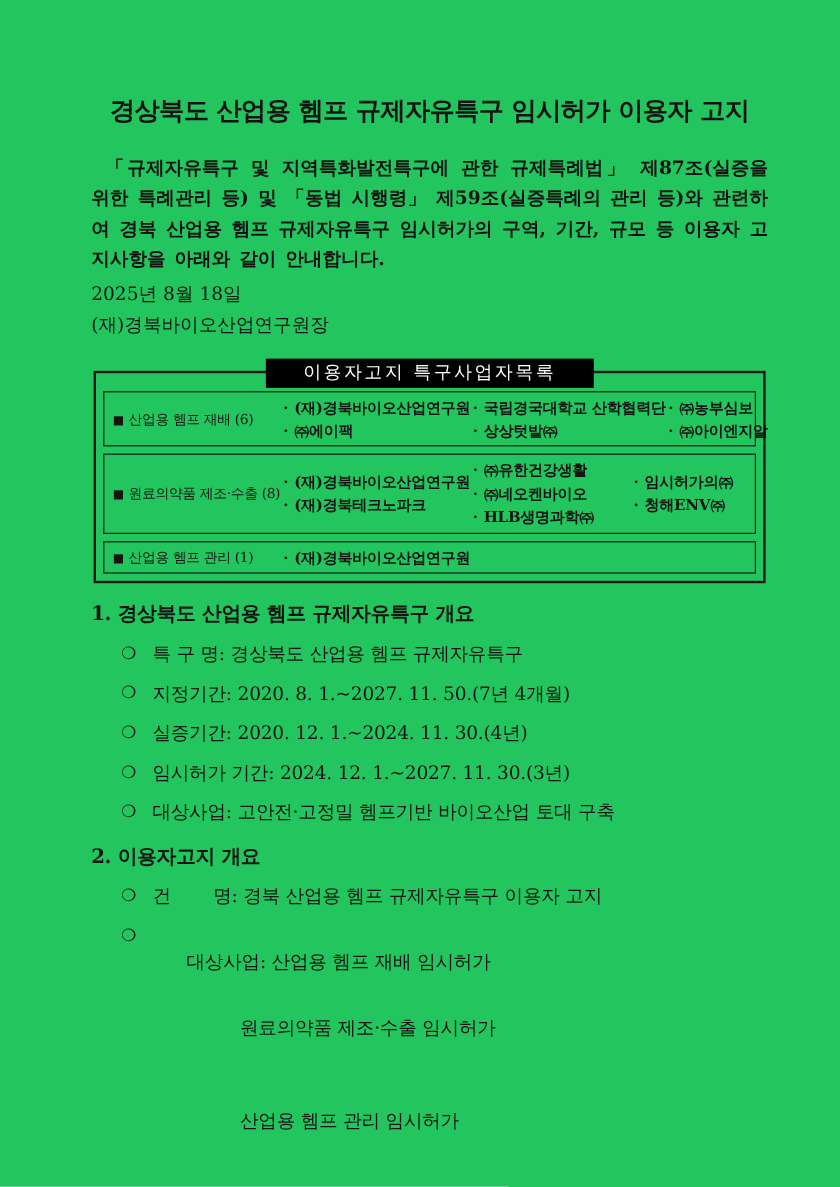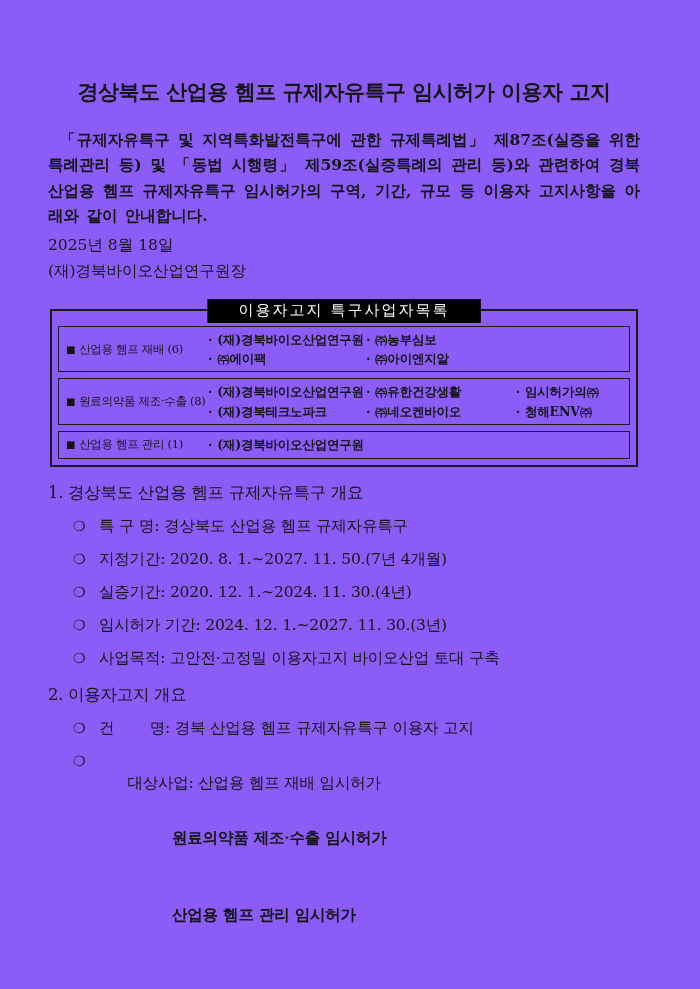--- a/index.html
+++ b/index.html
@@ -1,19 +1,19 @@
 <!DOCTYPE html>
 <html lang="ko"><head>
 <meta charset="utf-8">
 <style>
   html,body{margin:0;padding:0;background:#e8e8e8;}
   .page{
-    width:700px;height:989px;background:#8b5cf6;color:#141414;
+    width:700px;height:989px;background:#22c55e;color:#141414;
     font-family:"DejaVu Serif","Liberation Serif",serif;
-    box-sizing:border-box;padding:78px 60px 0 48px;
+    box-sizing:border-box;padding:78px 60px 0 76px;
     position:relative;overflow:hidden;margin:0 auto;
   }
   .doc-title{
     font-size:21px;font-weight:bold;text-align:center;
     letter-spacing:-0.5px;margin:0 0 21px 0;white-space:nowrap;
   }
   .intro{
     font-size:15.5px;line-height:1.64;text-align:justify;
     text-indent:12px;margin:0;word-spacing:2px;font-weight:bold;
   }
@@ -45,31 +45,31 @@
     flex:1;display:grid;grid-template-columns:1.02fr 1.12fr 0.86fr;
     padding:3px 0;align-items:center;
   }
   .ccol{display:flex;flex-direction:column;justify-content:flex-end;font-weight:bold;}
   .co{
     font-size:12.5px;letter-spacing:-0.2px;line-height:1.55;white-space:nowrap;
   }
   .co .dot{margin:0 5px 0 2px;}
   
   .sec-h{
-    font-size:16.5px;font-weight:normal;letter-spacing:-0.3px;
+    font-size:16.5px;font-weight:bold;letter-spacing:-0.3px;
     margin:15px 0 0 0;
   }
   .item{
     display:flex;margin-top:11px;font-size:15.5px;line-height:22px;
     padding-left:25px;letter-spacing:-0.2px;
   }
   .item .bull{width:26px;flex:none;font-size:14px;}
   .item .body{flex:1;white-space:pre-wrap;}
   .sub-line{margin-top:11px;white-space:pre-wrap;}
-  .sub-indent{padding-left:73px;font-weight:bold;}
+  .sub-indent{padding-left:73px;}
 </style>
 </head>
 <body>
 
 <div class="page">
 
   <h1 class="doc-title">경상북도 산업용 헴프 규제자유특구 임시허가 이용자 고지</h1>
 
   <p class="intro">「규제자유특구 및 지역특화발전특구에 관한 규제특례법」 제87조(실증을 위한 특례관리 등) 및 「동법 시행령」 제59조(실증특례의 관리 등)와 관련하여 경북 산업용 헴프 규제자유특구 임시허가의 구역, 기간, 규모 등 이용자 고지사항을 아래와 같이 안내합니다.</p>
 
@@ -82,38 +82,43 @@
     <div class="trow">
       <div class="cat">
         <span class="sq">■</span><span>산업용 헴프 재배 (6)</span>
       </div>
       <div class="cos">
         <div class="ccol">
           <div class="co"><span class="dot">·</span><span>(재)경북바이오산업연구원</span></div>
           <div class="co"><span class="dot">·</span><span>㈜에이팩</span></div>
         </div>
         <div class="ccol">
+          <div class="co"><span class="dot">·</span><span>국립경국대학교 산학협력단</span></div>
+          <div class="co"><span class="dot">·</span><span>상상텃밭㈜</span></div>
+        </div>
+        <div class="ccol">
           <div class="co"><span class="dot">·</span><span>㈜농부심보</span></div>
           <div class="co"><span class="dot">·</span><span>㈜아이엔지알</span></div>
         </div>
       </div>
     </div>
 
     <div class="trow">
       <div class="cat">
         <span class="sq">■</span><span>원료의약품 제조·수출 (8)</span>
       </div>
       <div class="cos">
         <div class="ccol">
           <div class="co"><span class="dot">·</span><span>(재)경북바이오산업연구원</span></div>
           <div class="co"><span class="dot">·</span><span>(재)경북테크노파크</span></div>
         </div>
         <div class="ccol">
           <div class="co"><span class="dot">·</span><span>㈜유한건강생활</span></div>
           <div class="co"><span class="dot">·</span><span>㈜네오켄바이오</span></div>
+          <div class="co"><span class="dot">·</span><span>HLB생명과학㈜</span></div>
         </div>
         <div class="ccol">
           <div class="co"><span class="dot">·</span><span>임시허가의㈜</span></div>
           <div class="co"><span class="dot">·</span><span>청해ENV㈜</span></div>
         </div>
       </div>
     </div>
 
     <div class="trow">
       <div class="cat">
@@ -140,21 +145,21 @@
   <div class="item">
     <span class="bull">❍</span>
     <span class="body">실증기간: 2020. 12. 1.~2024. 11. 30.(4년)</span>
   </div>
   <div class="item">
     <span class="bull">❍</span>
     <span class="body">임시허가 기간: 2024. 12. 1.~2027. 11. 30.(3년)</span>
   </div>
   <div class="item">
     <span class="bull">❍</span>
-    <span class="body">사업목적: 고안전·고정밀 이용자고지 바이오산업 토대 구축</span>
+    <span class="body">대상사업: 고안전·고정밀 헴프기반 바이오산업 토대 구축</span>
   </div>
 
   <div class="sec-h">2. 이용자고지 개요</div>
 
   <div class="item">
     <span class="bull">❍</span>
     <span class="body">건　　 명: 경북 산업용 헴프 규제자유특구 이용자 고지</span>
   </div>
   <div class="item">
     <span class="bull">❍</span>

